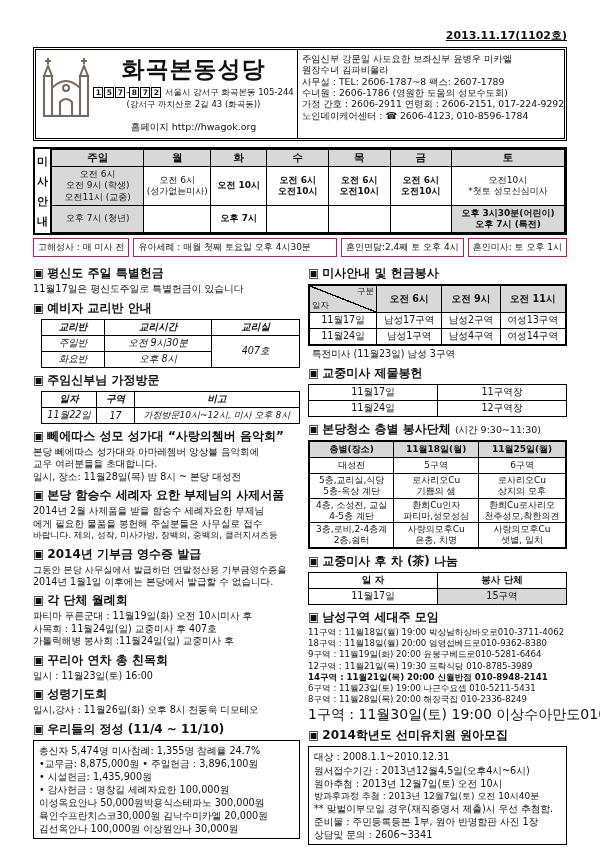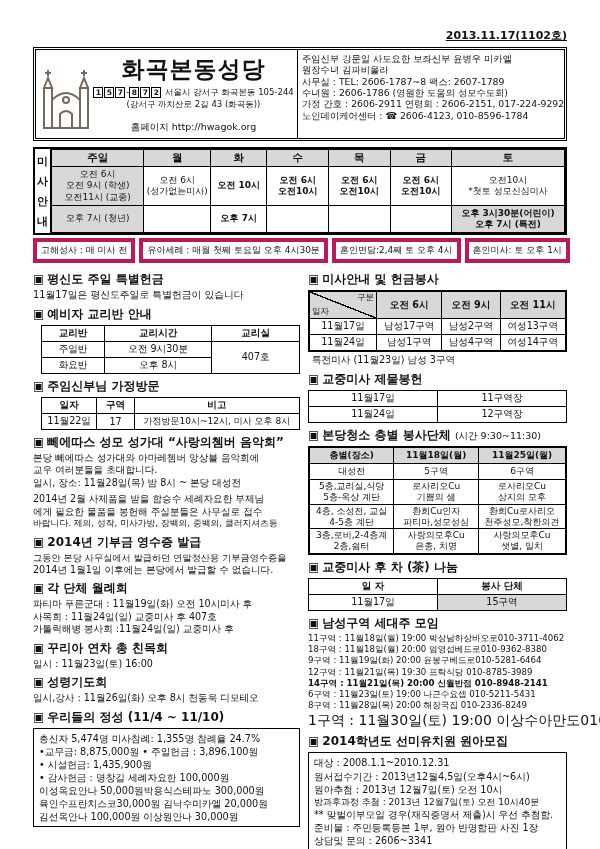--- a/index.html
+++ b/index.html
@@ -4,55 +4,55 @@
 <style>
   html,body{margin:0;padding:0;background:#e8e8e8;}
   .page{
     position:relative;width:600px;height:849px;background:#ffffff;
     font-family:"DejaVu Sans","Liberation Sans",sans-serif;color:#111;
     box-sizing:border-box;padding:28px 33px 10px 33px;overflow:hidden;
   }
   .issue-date{ text-align:right;font-size:11px;font-weight:bold;text-decoration:underline;margin-bottom:4px;}
   
   .header-box{display:flex;border:3px double #000;}
-  .header-left{flex:0 0 255px;display:flex;align-items:flex-end;padding:4px 2px 4px 4px;border-right:1px solid #000;}
+  .header-left{flex:0 0 255px;display:flex;align-items:flex-start;padding:4px 2px 4px 4px;border-right:1px solid #000;}
   .logo{flex:0 0 52px;}
   .hl-text{flex:1;text-align:center;}
   .church-name{font-size:23px;font-weight:bold;letter-spacing:1px;}
   .addr1{font-size:8.5px;margin-top:2px;white-space:nowrap;}
   .zipbox{display:inline-block;border:1px solid #000;width:8px;height:9px;font-size:7.5px;line-height:9px;text-align:center;font-weight:bold;margin-right:1px;vertical-align:middle;}
   .addr2{font-size:8.5px;}
   .homepage{font-size:9.5px;margin-top:10px;}
   .header-right{flex:1;padding:3px 4px;font-size:9.3px;line-height:1.22;white-space:nowrap;overflow:hidden;}
   
   .sched-wrap{display:flex;margin-top:6px;border:2px solid #000;}
   .sched-side{flex:0 0 15px;display:flex;flex-direction:column;justify-content:space-around;align-items:center;
     font-size:11px;font-weight:bold;border-right:1px solid #000;padding:2px 0;}
   table{border-collapse:collapse;padding-left:45px;}
   td,th{border:1px solid #000;}
   .sched-table{flex:1;width:100%;table-layout:fixed;font-size:9px;text-align:center;}
   .sched-table th{background:#d8d8d8;font-size:10.5px;padding:1px 0;}
   .sched-table td{padding:2px 1px;white-space:pre-line;line-height:1.25;}
   .shade{background:#d8d8d8;}
   .b{font-weight:bold;}
   .sched-notes{display:flex;gap:4px;margin-top:3px;font-size:9px;}
-  .sched-notes>div{border:4px solid #be185d;padding:2px 4px;white-space:nowrap;}
+  .sched-notes>div{border:1px solid #be185d;padding:2px 4px;white-space:nowrap;}
   .sn1{flex:0 0 auto}.sn2{flex:1}.sn3{flex:0 0 auto}.sn4{flex:0 0 auto}
   
   .columns{display:flex;gap:8px;margin-top:6px;}
   .col-left{flex:0 0 267px;}
   .col-right{flex:1;min-width:0;}
   .sec{margin-bottom:4px;}
   .sec-title{font-size:12px;font-weight:bold;white-space:nowrap;margin:2px 0 1px 0;}
   .sec-title .marker{margin-right:3px;}
   .sec-title .suffix{font-weight:normal;font-size:9.5px;}
   .body-text{font-size:9.8px;line-height:1.3;}
   .lines div{font-size:9.6px;line-height:1.3;white-space:nowrap;}
   .small-tbl{font-size:9.6px;text-align:center;margin:2px 0 2px 8px;}
-  .small-tbl td,.small-tbl th{padding:1px 4px;}
+  .small-tbl td,.small-tbl th{padding:1px 4px;font-style:italic;}
   .wide-tbl{width:100%;font-size:9.6px;text-align:center;margin:2px 0;}
   .wide-tbl td,.wide-tbl th{padding:1px 2px;}
   .thick{border:2px solid #000;}
   .boxed{border:1px solid #000;padding:3px 5px;margin:2px 0;}
   .boxed div{font-size:9.7px;line-height:1.35;white-space:nowrap;}
   .pre{white-space:pre-line !important;line-height:1.2;}
   
   .diag{position:relative;background:
      linear-gradient(to top right,#d8d8d8 calc(50% - 0.7px),#000 calc(50% - 0.7px),#000 calc(50% + 0.7px),#d8d8d8 calc(50% + 0.7px));
      height:24px;}
@@ -221,20 +221,21 @@
       <div class="sec">
         <div class="sec-title"><span class="marker">▣</span><span>뻬에따스 성모 성가대  “사랑의쳄버 음악회”</span></div>
         <div class="lines">
           <div>본당 뻬에따스 성가대와 아마레쳄버 앙상블 음악회에</div>
           <div>교우 여러분들을 초대합니다.</div>
           <div>일시, 장소: 11월28일(목) 밤 8시 ~    본당 대성전</div>
         </div>
       </div>
 
       <div class="sec">
+        <div class="sec-title"><span class="marker">▣</span><span>본당 함승수 세례자 요한 부제님의 사제서품</span></div>
         <div class="lines">
           <div>2014년 2월 사제품을 받을 함승수 세례자요한 부제님</div>
           <div>에게 필요한 물품을 봉헌해 주실분들은 사무실로 접수</div>
           <div style="font-size:8.8px;">바랍니다. 제의, 성작, 미사가방, 장백의, 중백의, 클러지셔츠등</div>
         </div>
       </div>
 
       <div class="sec">
         <div class="sec-title"><span class="marker">▣</span><span>2014년 기부금 영수증 발급</span></div>
         <div class="lines">

